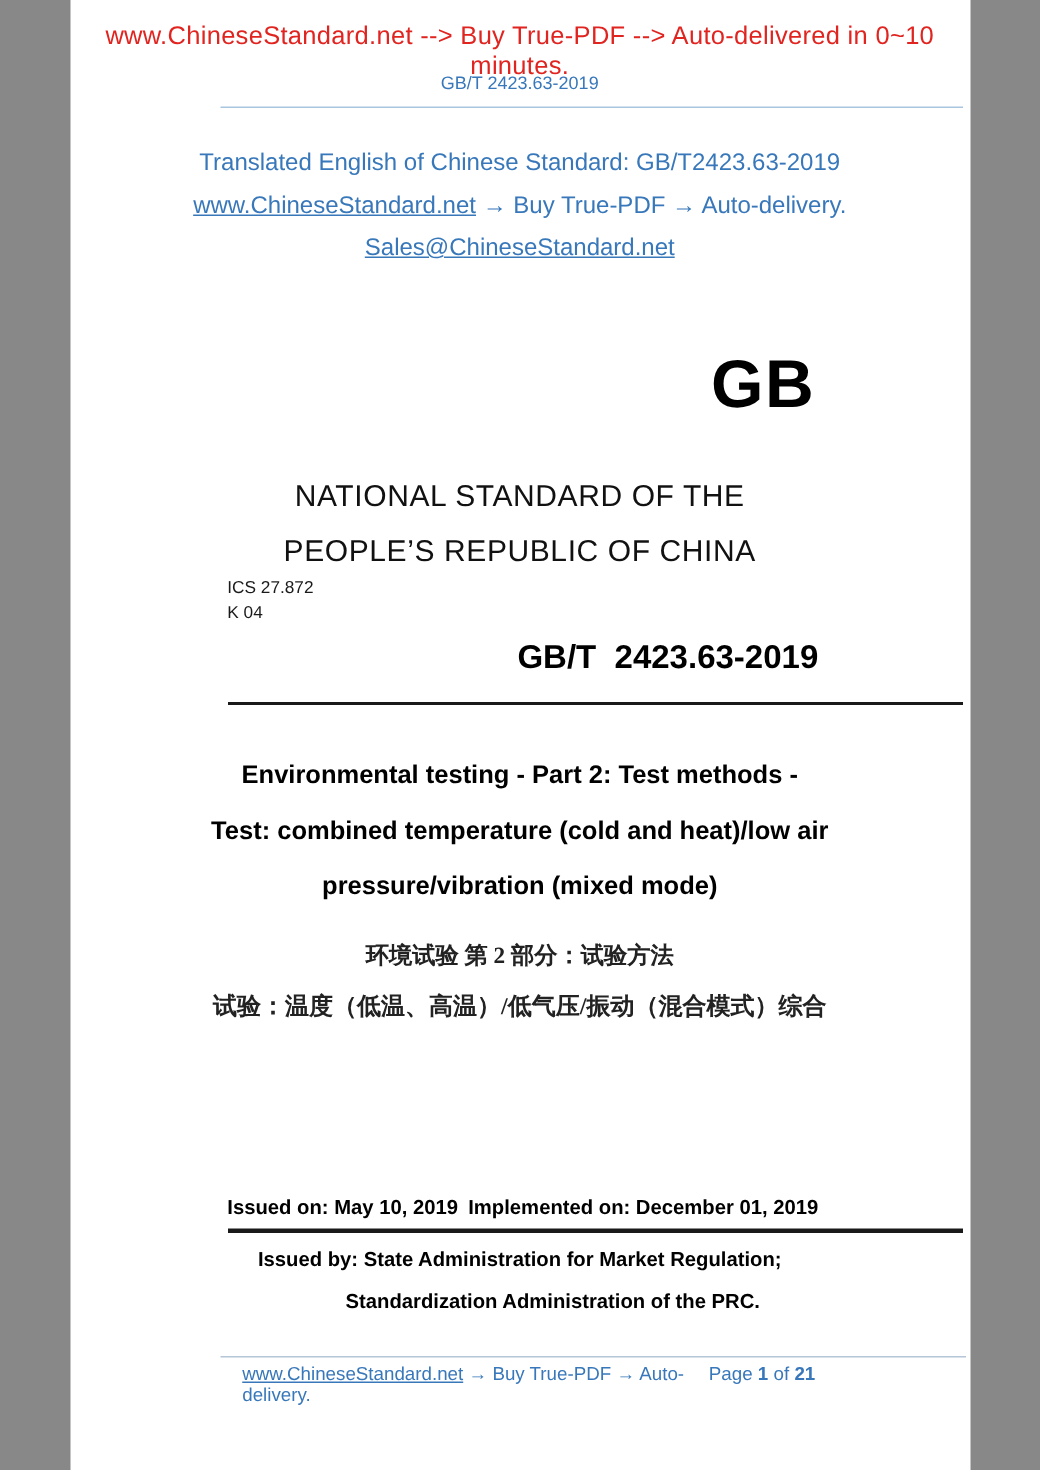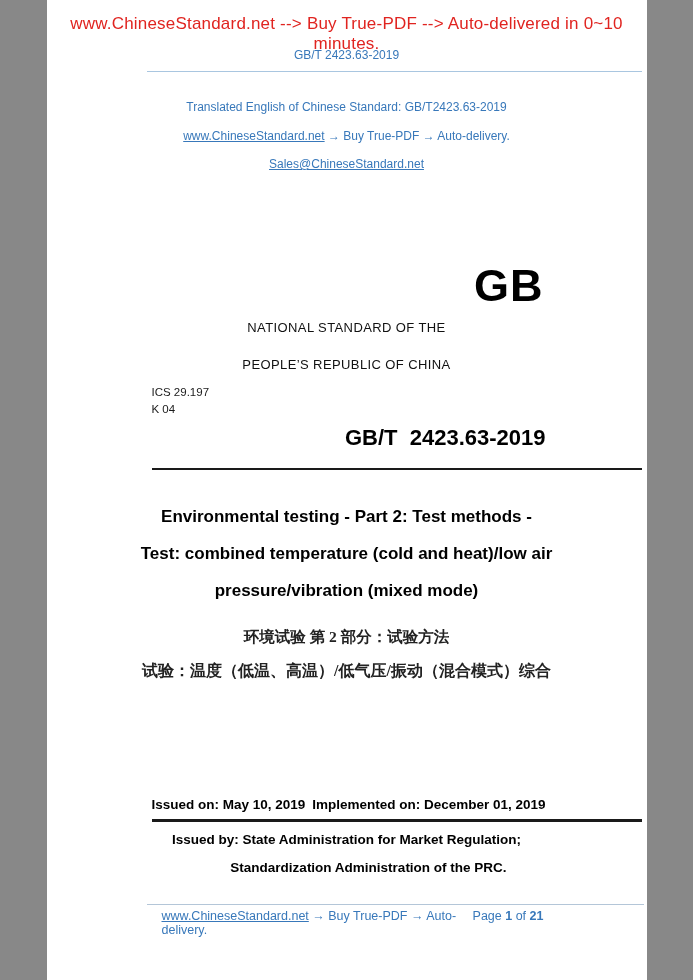--- a/index.html
+++ b/index.html
@@ -17,31 +17,31 @@
   .abs { position: absolute; }
   .center { left: 0; right: 0; text-align: center; }
   .red { color: #e02420; }
   .blue { color: #3878ba; }
   .promo { top: 14px; font-size: 17px; letter-spacing: 0.2px; }
   .doc-code { top: 48px; font-size: 12px; }
   .hr-light {
     height: 1px; background: #a9c6e0; border: none;
   }
   .hr1 { top: 71px; left: 100px; width: 495px; }
-  .trans-line { font-size: 12px; }
+  .trans-line { font-size: 16px; }
   .t1 { top: 100px; }
   .t2 { top: 129px; }
   .t3 { top: 157px; }
   .link { text-decoration: underline; color: #3878ba; cursor: pointer; }
   .gb-logo {
-    top: 260px; right: 103px;
+    top: 230px; right: 103px;
     font-size: 45px; font-weight: bold; color: #000;
     letter-spacing: 1px;
   }
-  .nat { font-size: 13px; letter-spacing: 0.4px; color: #111; }
+  .nat { font-size: 20px; letter-spacing: 0.4px; color: #111; }
   .nat1 { top: 320px; }
   .nat2 { top: 357px; }
   .ics { top: 386px; left: 105px; font-size: 11.5px; }
   .k04 { top: 403px; left: 105px; font-size: 11.5px; }
   .std-number {
     top: 425px; right: 101px;
     font-size: 22px; font-weight: bold; color: #000;
     white-space: pre;
   }
   .hr-dark { height: 2.5px; background: #1a1a1a; border: none; }
@@ -82,21 +82,21 @@
 
   <div class="abs center trans-line blue t2"><span class="link">www.ChineseStandard.net</span><span> → Buy True-PDF → Auto-delivery.</span></div>
 
   <div class="abs center trans-line blue t3"><span class="link">Sales@ChineseStandard.net</span></div>
 
   <div class="abs gb-logo">GB</div>
 
   <div class="abs center nat nat1">NATIONAL STANDARD OF THE</div>
   <div class="abs center nat nat2">PEOPLE’S REPUBLIC OF CHINA</div>
 
-  <div class="abs ics">ICS 29.197</div>
+  <div class="abs ics">ICS 27.872</div>
   <div class="abs k04">K 04</div>
 
   <div class="abs std-number">GB/T  2423.63-2019</div>
 
   <hr class="abs hr-dark hr2">
 
   <div class="abs center title-en te1">Environmental testing - Part 2: Test methods -</div>
   <div class="abs center title-en te2">Test: combined temperature (cold and heat)/low air</div>
   <div class="abs center title-en te3">pressure/vibration (mixed mode)</div>
 

